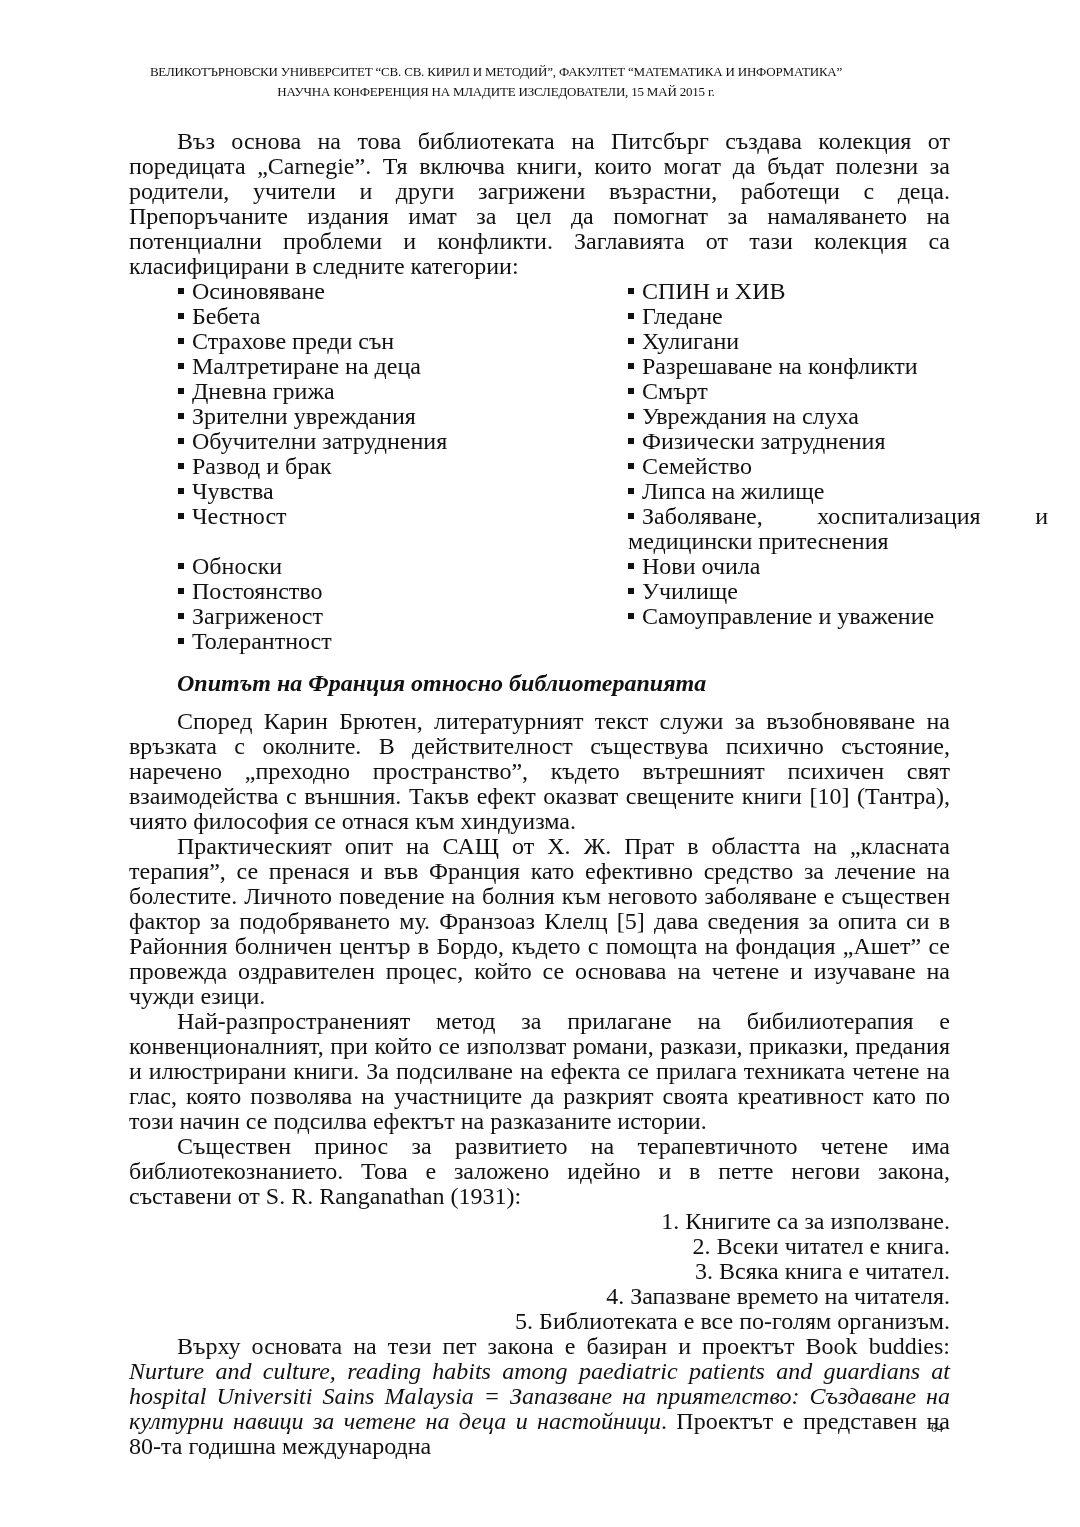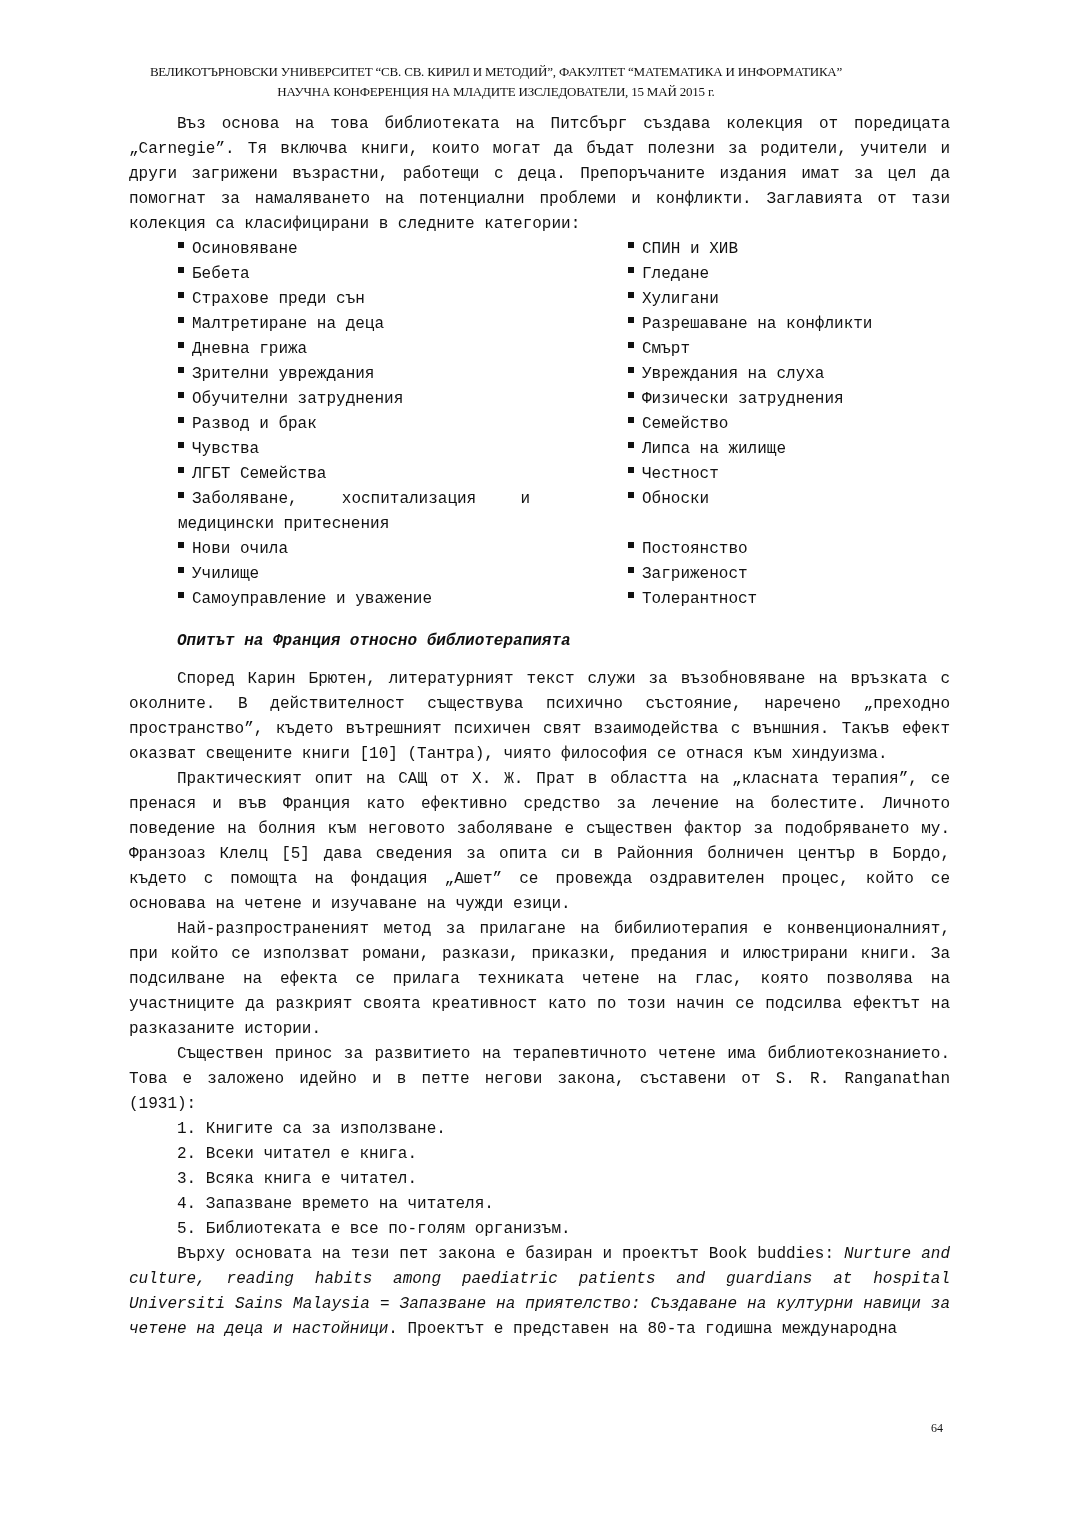--- a/index.html
+++ b/index.html
@@ -7,38 +7,38 @@
       width: 1080px; height: 1527px; position: relative; overflow: hidden;
       font-family: "Liberation Serif", "DejaVu Serif", serif;
       color: #111111;
     }
     .page-header {
       position: absolute; top: 62px; left: 0; width: 992px;
       text-align: center; font-size: 13px; line-height: 20px;
       letter-spacing: -0.2px;
     }
     .content {
-      position: absolute; top: 112px; left: 129px; width: 821px;
-      font-size: 16px; line-height: 25px; font-family: Liberation Mono, monospace;
+      position: absolute; top: 129px; left: 129px; width: 821px;
+      font-size: 24px; line-height: 25px;
     }
     .para { text-align: justify; text-indent: 48px; margin: 0; }
     .cat-list {
       display: grid; grid-template-columns: 352px 420px; column-gap: 98px;
       margin-left: 49px; margin-top: 0; padding: 0; list-style: none;
     }
     .cat-item { margin: 0; line-height: 25px; }
     .cat-item.wide-left { text-align: justify; }
     .bullet {
       display: inline-block; width: 6px; height: 6px; background: #111;
       margin-right: 8px; vertical-align: 5px;
     }
     .section-heading {
       font-weight: bold; font-style: italic; margin: 17px 0 13px 48px;
     }
-    .laws { list-style: none; margin: 0 0 0 48px; padding: 0; }
+    .laws { list-style: none; margin: 0 0 0 48px; padding: 0; text-align: right; }
     .laws li { line-height: 25px; }
     .it { font-style: italic; }
     .page-number {
       position: absolute; top: 1421px; left: 931px; font-size: 12px;
     }
   </style>
 </head>
 <body>
 
 <div class="page-header">
@@ -70,21 +70,20 @@
 
     <div class="cat-item"><span class="bullet"></span><span>Обучителни затруднения</span></div>
     <div class="cat-item"><span class="bullet"></span><span>Физически затруднения</span></div>
 
     <div class="cat-item"><span class="bullet"></span><span>Развод и брак</span></div>
     <div class="cat-item"><span class="bullet"></span><span>Семейство</span></div>
 
     <div class="cat-item"><span class="bullet"></span><span>Чувства</span></div>
     <div class="cat-item"><span class="bullet"></span><span>Липса на жилище</span></div>
 
-    <div class="cat-item"><span class="bullet"></span><span>ЛГБТ Семейства</span></div>
     <div class="cat-item"><span class="bullet"></span><span>Честност</span></div>
 
     <div class="cat-item wide-left"><span class="bullet"></span><span>Заболяване, хоспитализация и медицински притеснения</span></div>
     <div class="cat-item"><span class="bullet"></span><span>Обноски</span></div>
 
     <div class="cat-item"><span class="bullet"></span><span>Нови очила</span></div>
     <div class="cat-item"><span class="bullet"></span><span>Постоянство</span></div>
 
     <div class="cat-item"><span class="bullet"></span><span>Училище</span></div>
     <div class="cat-item"><span class="bullet"></span><span>Загриженост</span></div>

